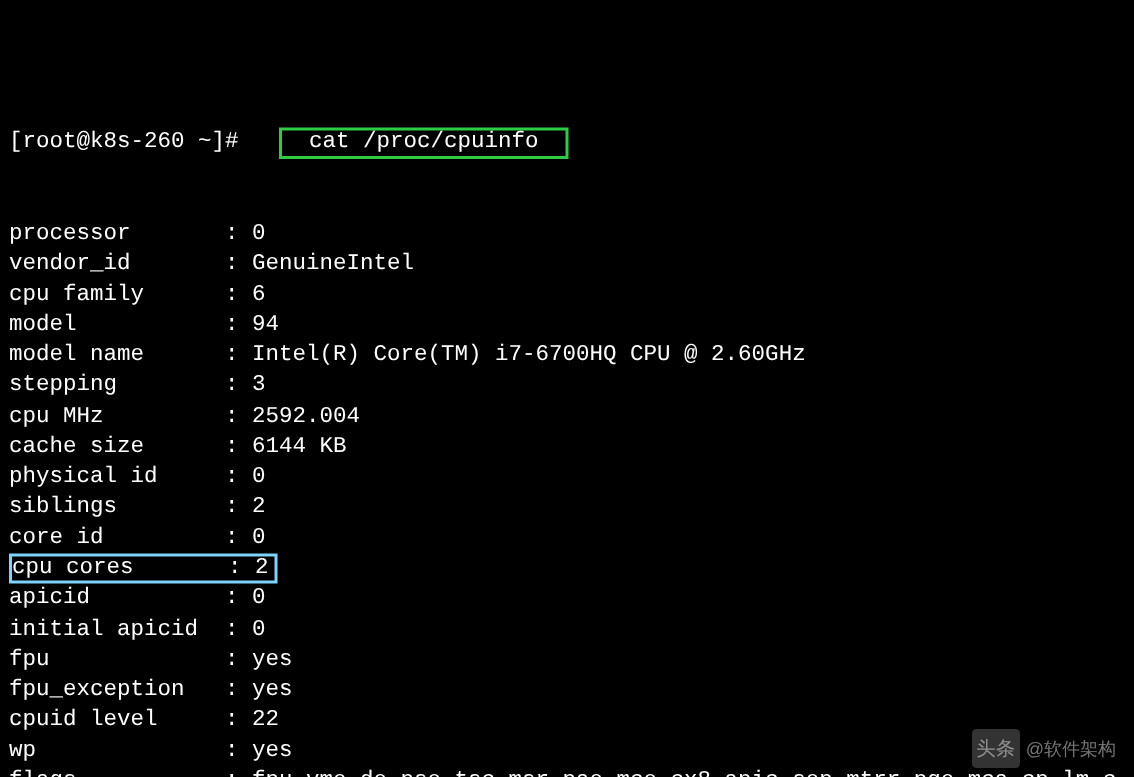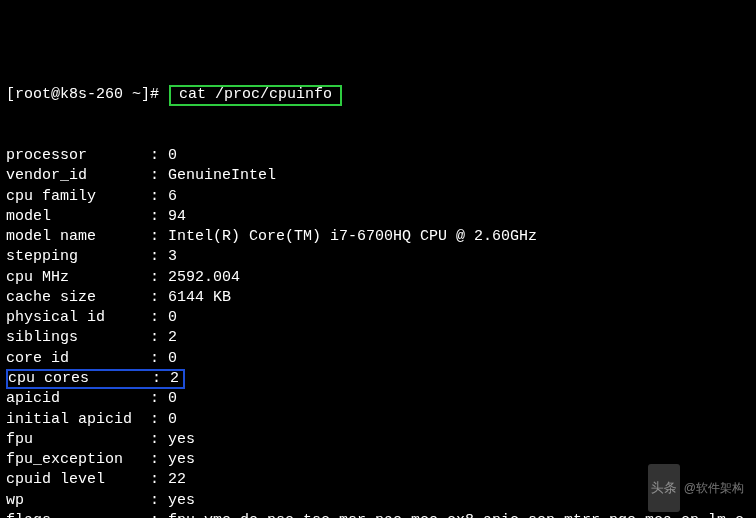--- a/index.html
+++ b/index.html
@@ -14,27 +14,27 @@
     height: 518px;
     box-sizing: border-box;
     overflow: hidden;
     white-space: pre;
     position: relative;
   }
   .prompt-line { white-space: pre; }
   .box-green {
     display: inline-block;
     border: 2px solid #2ecc40;
-    padding: 0 8px;
-    margin-left: 1px;
+    padding: 0 18px;
+    margin-left: 18px;
     line-height: 1.1;
   }
   .box-blue {
     display: inline-block;
-    border: 2px solid #1d4ed8;
+    border: 2px solid #7dd3fc;
     padding: 0 4px 0 0;
     line-height: 1.1;
   }
   .row { white-space: pre; }
   .wrap {
     white-space: pre-wrap;
     word-break: break-all;
   }
   .watermark {
     position: absolute;
@@ -44,21 +44,21 @@
     font-family: sans-serif;
     font-size: 12px;
     display: flex;
     align-items: center;
     gap: 4px;
   }
   .watermark .logo {
     font-size: 13px;
     background: rgba(255,255,255,0.2);
     border-radius: 3px;
-    padding: 15px 3px;
+    padding: 4px 3px;
   }
 </style>
 </head>
 <body>
 
 
 
 <div class="prompt-line"><span>[root@k8s-260 ~]#</span> <span class="box-green"><span>cat /proc/cpuinfo</span></span></div>
 
 <div id="rows"><div class="row">processor       : 0</div><div class="row">vendor_id       : GenuineIntel</div><div class="row">cpu family      : 6</div><div class="row">model           : 94</div><div class="row">model name      : Intel(R) Core(TM) i7-6700HQ CPU @ 2.60GHz</div><div class="row">stepping        : 3</div><div class="row">cpu MHz         : 2592.004</div><div class="row">cache size      : 6144 KB</div><div class="row">physical id     : 0</div><div class="row">siblings        : 2</div><div class="row">core id         : 0</div><div class="row"><span class="box-blue">cpu cores       : 2</span></div><div class="row">apicid          : 0</div><div class="row">initial apicid  : 0</div><div class="row">fpu             : yes</div><div class="row">fpu_exception   : yes</div><div class="row">cpuid level     : 22</div><div class="row">wp              : yes</div><div class="row wrap">flags           : fpu vme de pse tsc msr pae mce cx8 apic sep mtrr pge mca cp lm constant_tsc rep_good nopl xtopology nonstop_tsc cpuid tsc_known_freqes xsave avx rdrand hypervisor lahf_lm abm 3dnowprefetch invpcid_single pti</div></div>

